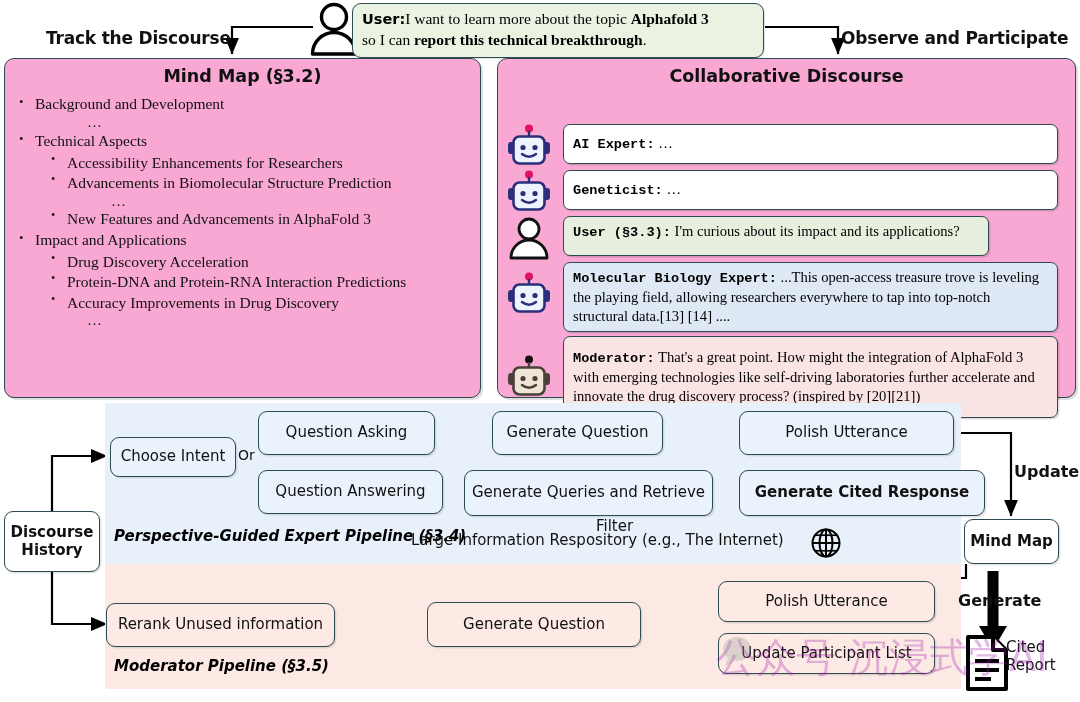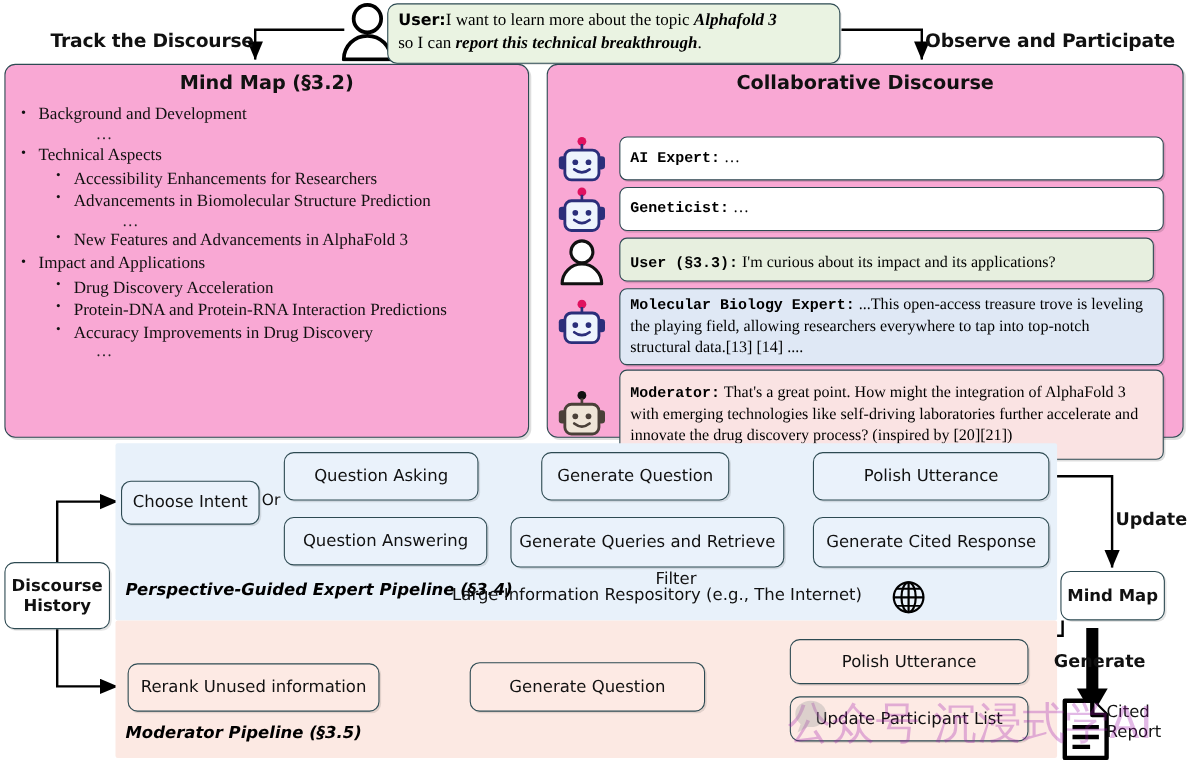--- a/index.html
+++ b/index.html
@@ -12,21 +12,21 @@
 
   
   .hdr-label{font-weight:bold;font-size:17px;letter-spacing:-.2px;
              font-family:"DejaVu Sans","Liberation Sans",sans-serif;}
 
   
   .user-bubble{border:1.6px solid #2d4a52;border-radius:9px;background:#eaf3e2;
       padding:5px 9px 6px 9px;font-family:"Liberation Serif",serif;font-size:15.5px;
       line-height:1.35;color:#000;box-shadow:1px 1px 0 rgba(0,0,0,.10);}
   .user-bubble b{font-family:"DejaVu Sans","Liberation Sans",sans-serif;font-weight:bold;font-size:14.5px;}
-  .serif-b{font-family:"Liberation Serif",serif;font-weight:bold;font-style:italic;}
+  .serif-b{font-family:"Liberation Serif",serif;font-weight:bold;}
 
   
   .panel{border:1.7px solid #2d4a52;border-radius:10px;background:#f9a8d4;
          box-shadow:2px 2px 0 rgba(0,0,0,.13);}
   .panel-title{text-align:center;font-weight:bold;font-size:17.5px;
        font-family:"DejaVu Sans","Liberation Sans",sans-serif;margin-top:7px;}
 
   
   .mm-list{font-family:"Liberation Serif",serif;font-size:15.5px;color:#111;}
   .mm-l1{margin:1px 0 1px 0;padding-left:30px;position:relative;line-height:1.32;}
@@ -192,21 +192,21 @@
             </svg></div>
           <div class="chat-bubble bg-white" style="position: absolute; left: 65px; width: 495px; min-height: 40px; box-sizing: border-box; display: flex; align-items: center;">
             <div><span class="spk">Geneticist:</span><span> …</span></div>
           </div>
         </div>
         <div style="position: absolute; left: 0px; top: 124px; width: 100%;">
           <div style="position: absolute; left: 8px; top: 0px; width: 46px; height: 44px;"><svg width="46" height="44" viewBox="0 0 46 44">
               <circle cx="23" cy="13" r="10" fill="#fff" stroke="#111" stroke-width="2.8"></circle>
               <path d="M5,42 A18,18 0 0 1 41,42 z" fill="#fff" stroke="#111" stroke-width="2.8" stroke-linejoin="round"></path>
             </svg></div>
-          <div class="chat-bubble bg-green" style="position: absolute; left: 65px; width: 486px; min-height: 40px; box-sizing: border-box; display: flex; align-items: flex-end;">
+          <div class="chat-bubble bg-green" style="position: absolute; left: 65px; width: 426px; min-height: 40px; box-sizing: border-box; display: flex; align-items: flex-start;">
             <div><span class="spk">User (§3.3):</span><span> I'm curious about its impact and its applications?</span></div>
           </div>
         </div>
         <div style="position: absolute; left: 0px; top: 170px; width: 100%;">
           <div style="position: absolute; left: 8px; top: 9.5px; width: 46px; height: 44px;"><svg width="46" height="44" viewBox="0 0 46 44">
               <circle cx="23" cy="4.5" r="4" fill="#e0115f"></circle>
               <line x1="23" y1="7" x2="23" y2="13" stroke="#2b2e7a" stroke-width="2.4"></line>
               <rect x="2" y="18" width="7" height="12" rx="3" fill="#2b2e7a"></rect>
               <rect x="37" y="18" width="7" height="12" rx="3" fill="#2b2e7a"></rect>
               <rect x="7.5" y="12.5" width="31" height="27" rx="6" fill="#eef4fd" stroke="#2b2e7a" stroke-width="2.6"></rect>
@@ -262,39 +262,39 @@
   <div class="abs node blue" style="left:492px;top:411px;width:171px;height:44px;">
     <span>Generate Question</span>
   </div>
   <div class="abs node blue" style="left:464px;top:470px;width:249px;height:46px;">
     <span>Generate Queries and Retrieve</span>
   </div>
 
   <div class="abs node blue" style="left:739px;top:411px;width:215px;height:44px;">
     <span>Polish Utterance</span>
   </div>
-  <div class="abs node blue" style="left:739px;top:470px;width:215px;height:46px;">
+  <div class="abs node blue" style="left:739px;top:470px;width:246px;height:46px;font-weight:bold;">
     <span>Generate Cited Response</span>
   </div>
 
   <div class="abs plain-txt" style="left:596px;top:517px;">Filter</div>
   <div class="abs plain-txt" style="left:411px;top:531px;">Large Information Respository (e.g., The Internet)</div>
 
   <div class="abs" style="left:810px;top:527px;width:32px;height:32px;">
     <svg width="32" height="32" viewBox="0 0 32 32">
       <circle cx="16" cy="16" r="13.5" fill="none" stroke="#000" stroke-width="2"></circle>
       <ellipse cx="16" cy="16" rx="6.5" ry="13.5" fill="none" stroke="#000" stroke-width="2"></ellipse>
       <line x1="2.5" y1="16" x2="29.5" y2="16" stroke="#000" stroke-width="2"></line>
       <line x1="5" y1="8.2" x2="27" y2="8.2" stroke="#000" stroke-width="1.7"></line>
       <line x1="5" y1="23.8" x2="27" y2="23.8" stroke="#000" stroke-width="1.7"></line>
       <line x1="16" y1="2.5" x2="16" y2="29.5" stroke="#000" stroke-width="2"></line>
     </svg>
   </div>
 
-  <div class="abs node pink" style="left:116px;top:603px;width:229px;height:44px;">
+  <div class="abs node pink" style="left:106px;top:603px;width:229px;height:44px;">
     <span>Rerank Unused information</span>
   </div>
   <div class="abs node pink" style="left:427px;top:602px;width:214px;height:45px;">
     <span>Generate Question</span>
   </div>
   <div class="abs node pink" style="left:718px;top:581px;width:217px;height:41px;">
     <span>Polish Utterance</span>
   </div>
   <div class="abs node pink" style="left:718px;top:633px;width:217px;height:41px;">
     <span>Update Participant List</span>

